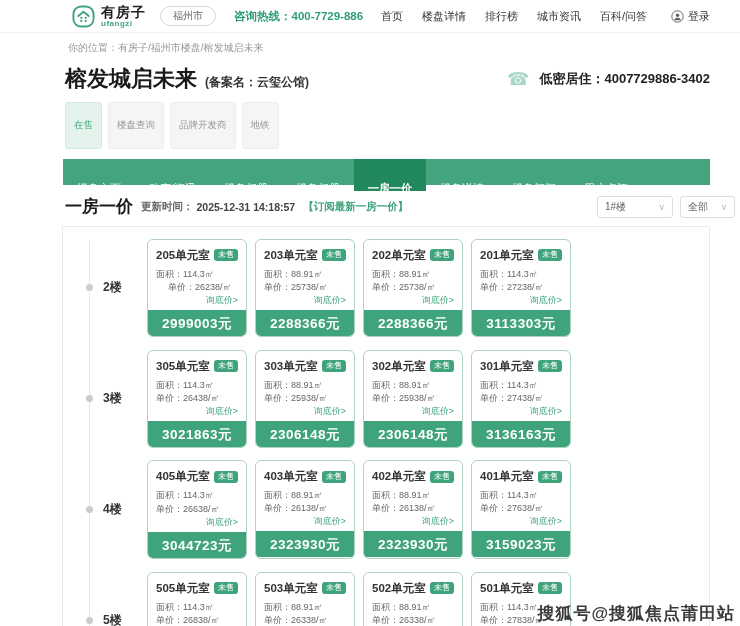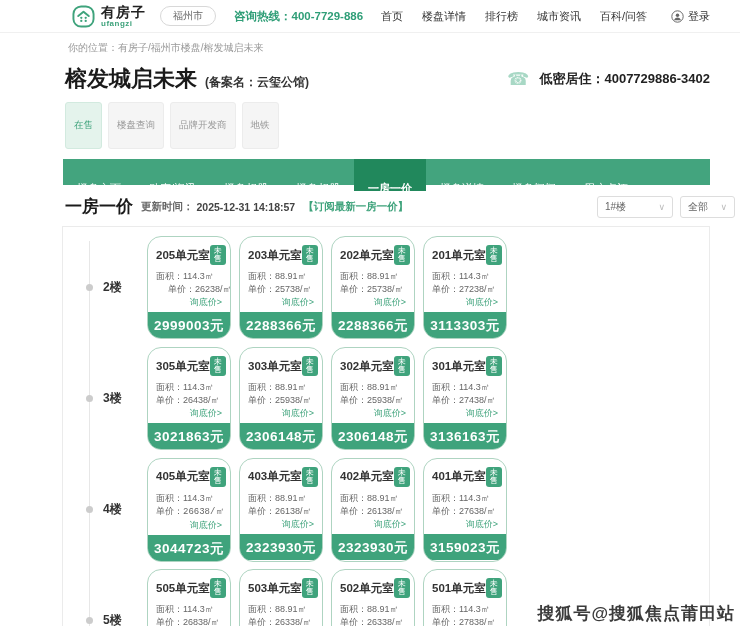--- a/index.html
+++ b/index.html
@@ -62,21 +62,21 @@
 
   
   .panel { position:relative; margin:8px 30px 0 62px; border:1px solid #ebebeb; border-bottom:none;
            height:452px; padding-top:5px; overflow:hidden; }
   .timeline { position:absolute; left:26px; top:14px; bottom:0; width:1px; background:#e7e7e7; }
   .floor-row { position:relative; height:111px; display:flex; align-items:center; }
   .dot { position:absolute; left:23px; top:50%; margin-top:-4px; width:7px; height:7px; border-radius:50%;
          background:#ccc; }
   .floor-label { margin-left:40px; width:34px; font-size:12px; font-weight:bold; color:#333; }
   .cards { display:flex; gap:8px; margin-left:10px; }
-  .card { width:84px; border:1px solid #aed4c1; border-radius:14px; background:#fff; overflow:hidden; }
+  .card { width:100px; border:1px solid #aed4c1; border-radius:6px; background:#fff; overflow:hidden; }
   .card-body { padding:8px 8px 1px; }
   .card-head { display:flex; align-items:center; justify-content:space-between; }
   .unit-name { font-size:11.5px; font-weight:bold; color:#333; white-space:nowrap; }
   .badge { background:#3fa37c; color:#fff; font-size:8px; padding:2px 4px; border-radius:3px; line-height:1; }
   .meta { margin-top:5px; font-size:9px; color:#666; line-height:13px; white-space:nowrap; }
   .inquiry { text-align:right; font-size:9px; color:#3fa37c; margin-top:0; cursor:pointer; }
   .price-bar { margin-top:2px; background:#3fa37c; color:#fff; text-align:center; font-size:13.5px;
                font-weight:bold; padding:5px 0 3px; letter-spacing:0.5px; cursor:pointer; }
 
   
@@ -287,21 +287,21 @@
     <span class="dot"></span>
     <span class="floor-label">4楼</span>
     <div class="cards">
     <div class="card">
       <div class="card-body">
         <div class="card-head">
           <span class="unit-name">405单元室</span>
           <span class="badge">未售</span>
         </div>
         <div class="meta"><span>面积：</span><span>114.3㎡</span></div>
-        <div class="meta" style="margin-top:1px;font-family:Liberation Mono, monospace;"><span>单价：</span><span>26638/㎡</span></div>
+        <div class="meta" style="margin-top:1px;"><span>单价：</span><span>26638/㎡</span></div>
         <div class="inquiry">询底价&gt;</div>
       </div>
       <div class="price-bar">3044723元</div>
     </div>
     <div class="card">
       <div class="card-body">
         <div class="card-head">
           <span class="unit-name">403单元室</span>
           <span class="badge">未售</span>
         </div>

